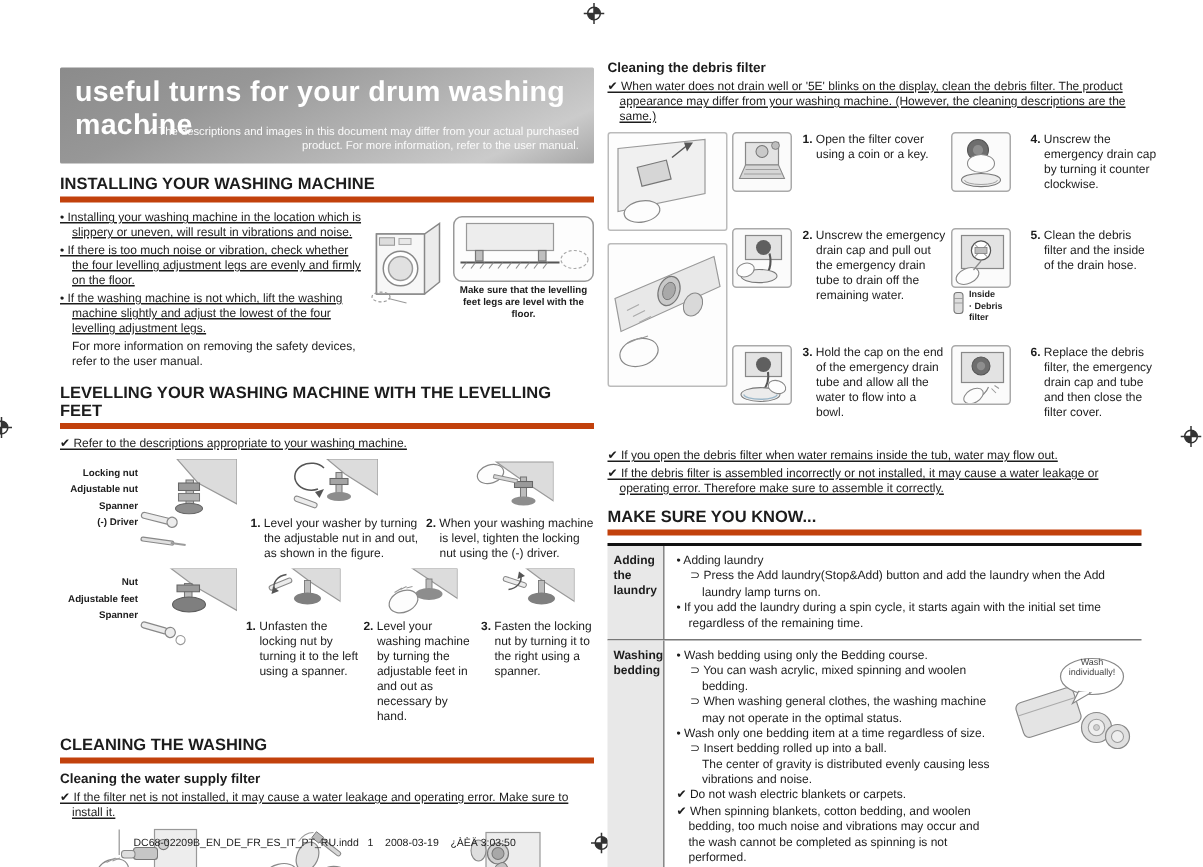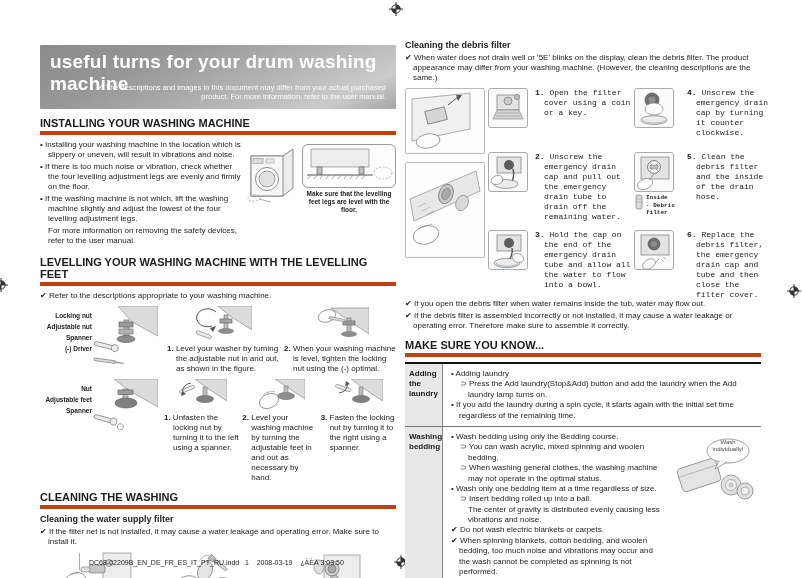--- a/index.html
+++ b/index.html
@@ -20,21 +20,21 @@
     border-radius:1px;
   }
   .banner-title { color:#ffffff; font-size:19px; font-weight:bold; letter-spacing:.2px; }
   .banner-note  { position:absolute; right:10px; bottom:7px; width:305px; text-align:right;
                   color:#fbfbfb; font-size:7.5px; line-height:1.3; }
   
   .h1 { font-size:11px; font-weight:bold; border-bottom:4px solid #c2410c;
         padding-bottom:2px; margin-top:8px; margin-bottom:5px; }
   .h2 { font-size:9px; font-weight:bold; margin-bottom:3px; }
   .note { font-size:8px; line-height:1.25; margin-bottom:2px; }
-  .hang { padding-left:8px; text-indent:-8px; }
+  .hang { padding-left:8px; text-indent:-8px;text-decoration:underline; }
   .cont { padding-left:8px; }
   .btxt { font-size:8px; line-height:1.25; margin-bottom:2px; }
   
   .inst { display:flex; }
   .inst-text { width:226px; }
   .inst-figs { flex:1; display:flex; align-items:flex-start; gap:3px; padding-top:4px; }
   .inset-wrap { width:94px; }
   .inset-box { width:94px; height:44px; border:1px solid #999; border-radius:6px; background:#fdfdfd; }
   .inset-cap { font-size:6.5px; font-weight:bold; line-height:1.25; text-align:center; margin-top:2px; }
   
@@ -48,21 +48,21 @@
   .stp b { font-weight:bold; }
   .r1 .fstep { width:112px; margin-left:5px;justify-content:space-between; }
   .r2 .fstep { width:76px; margin-left:3px; }
   
   .wfrow { display:flex; margin-top:4px; }
   .wfig { display:flex; flex-direction:column; }
   .wfig .fig { align-self:center; }
   .wf1 { width:112px; } .wf2 { width:112px; } .wf3 { width:122px; }
   
   .debris-grid { display:grid; grid-template-columns:80px 44px 96px 50px 84px;
-                 column-gap:3px; grid-template-rows:58px 72px 62px; row-gap:6px; margin-top:5px;font-family:Liberation Mono, monospace; }
+                 column-gap:3px; grid-template-rows:58px 72px 62px; row-gap:6px; margin-top:5px; }
   .bigcol { grid-row:1/4; display:flex; flex-direction:column; gap:8px; }
   .bframe { border:1px solid #bbb; background:#fdfdfd; border-radius:2px; }
   .sframe { width:40px; height:40px; border:1px solid #aaa; border-radius:3px; background:#fbfbfb; overflow:hidden; }
   .inside-label { display:flex; gap:2px; margin-top:2px; align-items:flex-start; }
   .inside-label .txt { font-size:6px; font-weight:bold; line-height:1.25; }
   
   .ktable { border-top:2px solid #111; border-bottom:2px solid #333; margin-top:2px; }
   .krow { display:flex; }
   .krow + .krow { border-top:1px solid #777; }
   .khead { width:38px; background:#e8e8e8; border-right:1px solid #888;
@@ -231,21 +231,21 @@
             <polygon points="20,2 58,2 58,28 34,12" fill="#dcdcdc" stroke="#999" stroke-width=".8"></polygon>
             <rect x="36" y="12" width="4" height="14" fill="#bdbdbd" stroke="#777" stroke-width=".7"></rect>
             <rect x="32" y="15" width="12" height="4" fill="#9a9a9a" stroke="#666" stroke-width=".7"></rect>
             <ellipse cx="38" cy="28" rx="8" ry="3" fill="#8d8d8d"></ellipse>
             <ellipse cx="16" cy="10" rx="9" ry="6" fill="#fdfdfd" stroke="#888" stroke-width=".8" transform="rotate(-18 16 10)"></ellipse>
             <rect x="18" y="12" width="16" height="2.4" fill="#d7d7d7" stroke="#888" stroke-width=".6" transform="rotate(12 26 13)"></rect>
           </svg>
         </div>
         <div class="stp">
           <b>2.</b>
-          <span>When your washing machine is level, tighten the locking nut using the (-) optimal.</span>
+          <span>When your washing machine is level, tighten the locking nut using the (-) driver.</span>
         </div>
       </div>
     </div>
 
     <div class="lrow r2">
       <div class="dwrap">
         <div class="dlabels">
           <span>Nut</span>
           <span>Adjustable feet</span>
           <span>Spanner</span>

